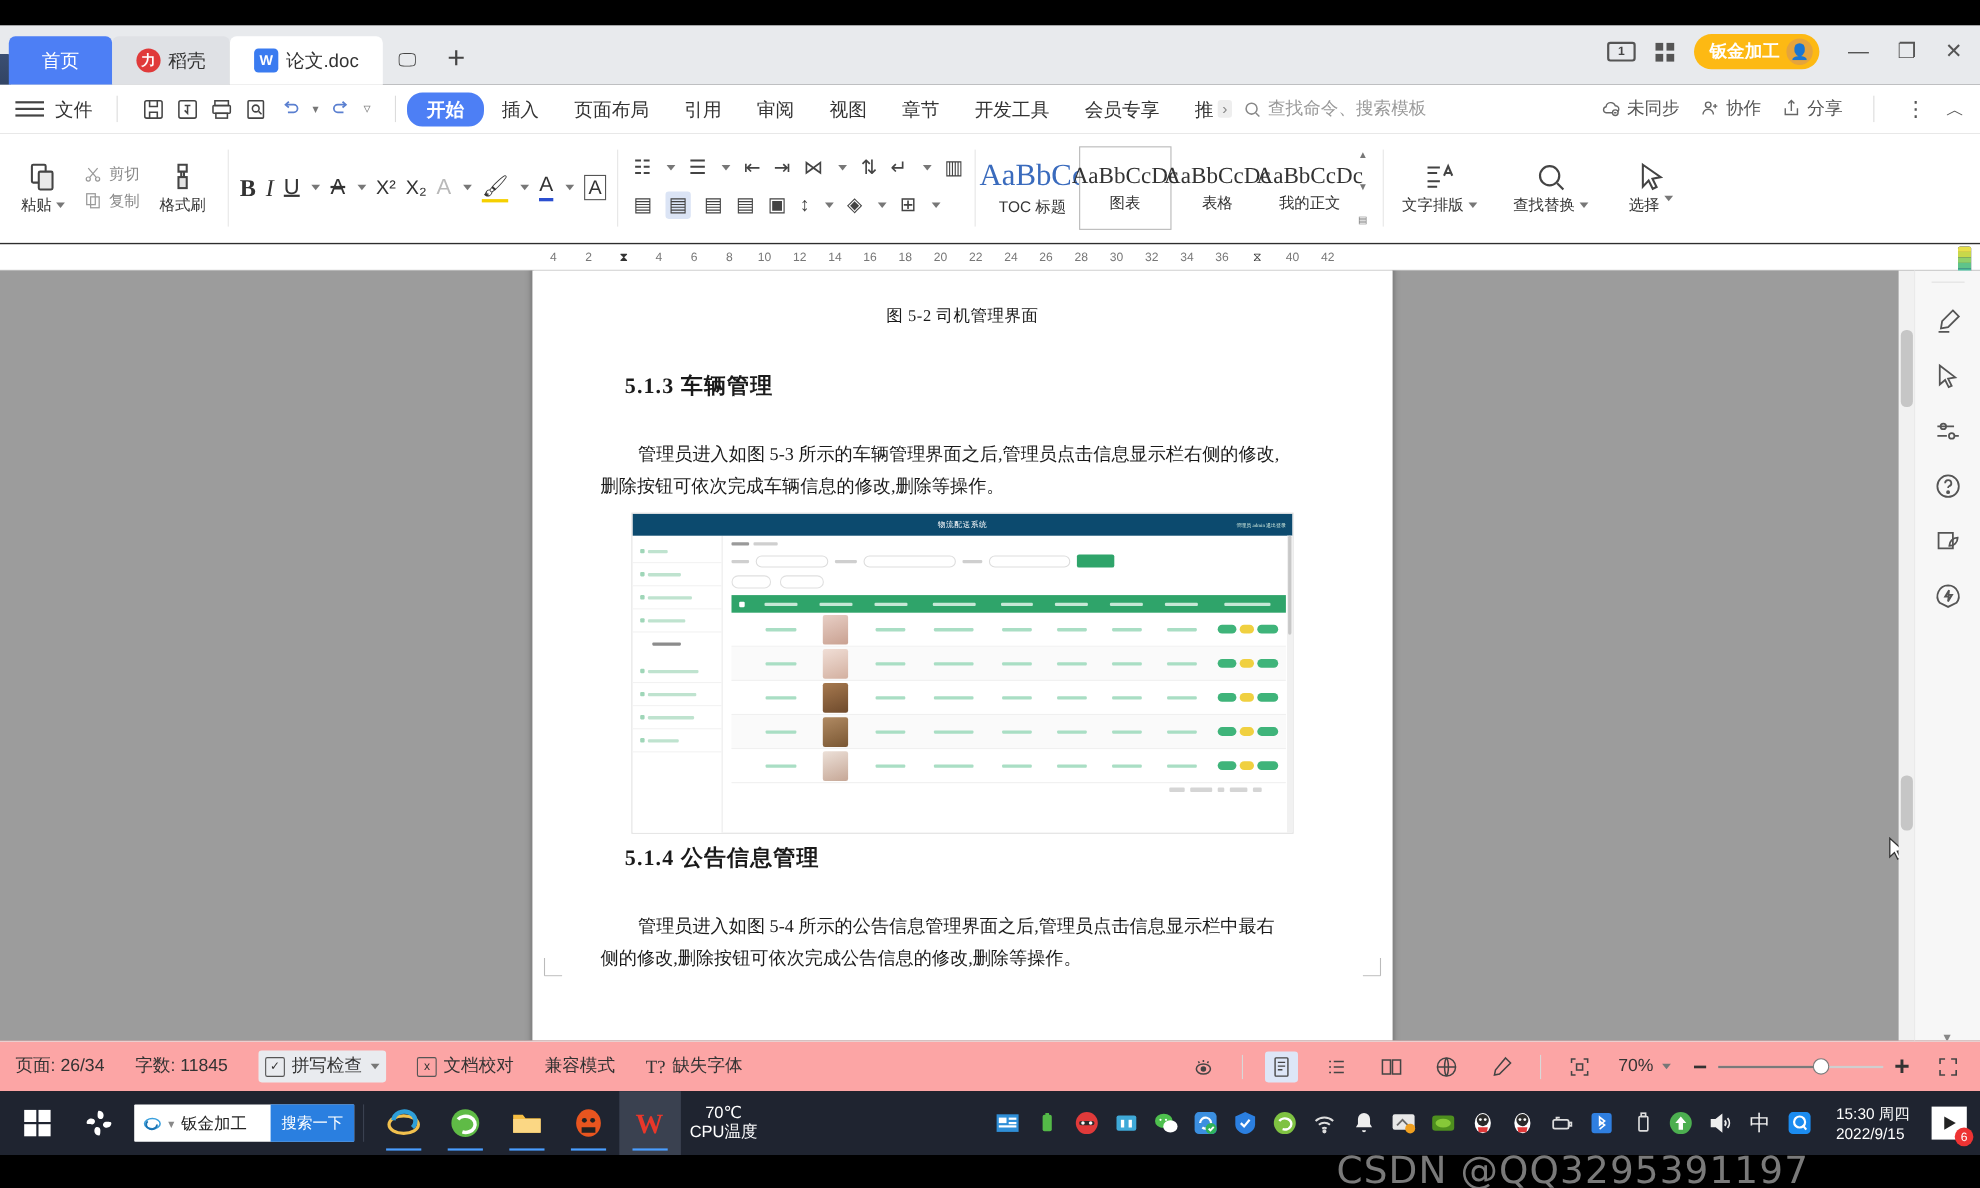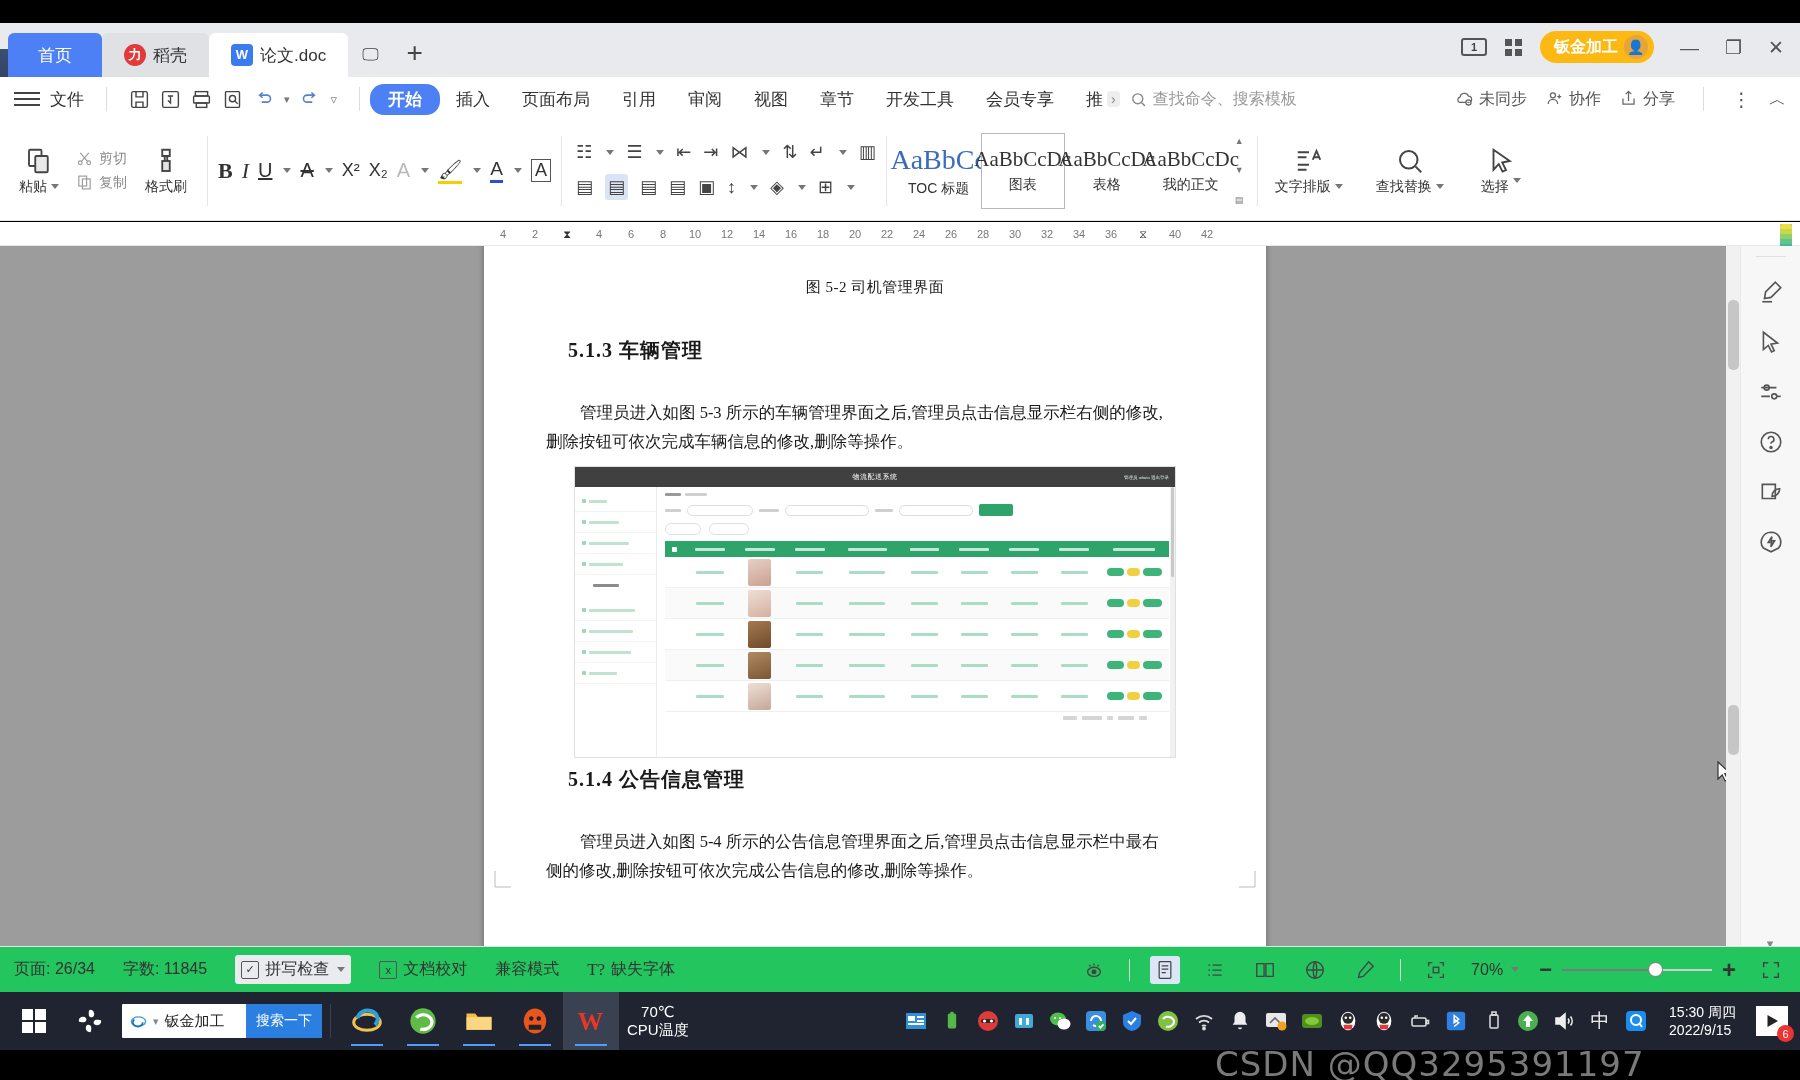--- a/index.html
+++ b/index.html
@@ -145,21 +145,21 @@
   .para { font-size:16.5px; line-height:29px; text-align:justify; margin:0 0 6px 0; }
   .para .indent { display:inline-block; width:34px; }
   .figwrap { display:flex; justify-content:center; margin:10px 0 8px 0; }
   .crop-mark { position:absolute; width:18px; height:18px; }
   .pagenum { position:absolute; left:0; right:0; bottom:18px; text-align:center;
              font-size:14px; color:#b9b9b9; }
 
   
   .shot { width:602px; height:292px; background:#fff; border:1px solid #e0e0e0;
           position:relative; overflow:hidden; filter:blur(.15px); }
-  .shot-head { height:20px; background:#404040; display:flex; align-items:center;
+  .shot-head { height:20px; background:#0c4a6e; display:flex; align-items:center;
                justify-content:center; position:relative;}
   .shot-head .t { font-size:7px; color:#fff; letter-spacing:.5px; }
   .shot-head .r { position:absolute; right:6px; font-size:4.5px; color:#d8f0e2; }
   .shot-body { display:flex; height:272px; }
   .shot-side { width:82px; border-right:1px solid #ececec; background:#fff; padding-top:4px;}
   .sd { height:21px; display:flex; align-items:center; gap:3px; padding-left:7px;
         border-bottom:1px solid #f2f2f2; }
   .sd .dot { width:4px;height:4px; background:#9fd6b8; border-radius:1px; }
   .sd .ln { height:3px; background:#bfe3cf; border-radius:1px; }
   .sd.sub { border-bottom:none; padding-left:18px; }
@@ -200,21 +200,21 @@
               cursor:pointer; color:#555; }
   .rail .rsep { width:30px; height:1px; background:#e0e0e0; margin:4px 0 10px 0; }
   .minicolor { position:absolute; right:8px; top:224px; width:12px; height:110px;
                background:linear-gradient(#2b3b57,#2b3b57); border-radius:2px; overflow:hidden; }
   .minicolor i { display:block; height:5px; }
   .railbot { position:absolute; right:0; bottom:0; width:60px; display:flex;
              flex-direction:column; align-items:center; gap:14px; padding-bottom:10px; color:#888;}
 
   
   .status {
-    position:absolute; left:0; top:946px; width:1800px; height:46px; background:#22c55e;
+    position:absolute; left:0; top:946px; width:1800px; height:46px; background:#fca5a5;
     display:flex; align-items:center; padding:3px 14px; font-size:16px; color:#333;
     border-top:1px solid #e2e2e2;
   }
   .st { display:flex; align-items:center; gap:6px; margin-right:28px; white-space:nowrap; cursor:default;}
   .st.clickable { cursor:pointer; }
   .boxi { border:1.5px solid #555; width:18px; height:18px; border-radius:2px;
           display:flex;align-items:center;justify-content:center;font-size:11px;}
   .st-right { margin-left:auto; display:flex; align-items:center; gap:20px; }
   .viewbtn { width:30px; height:28px; display:flex; align-items:center; justify-content:center;
              cursor:pointer; border-radius:3px; font-size:19px; color:#444;}

